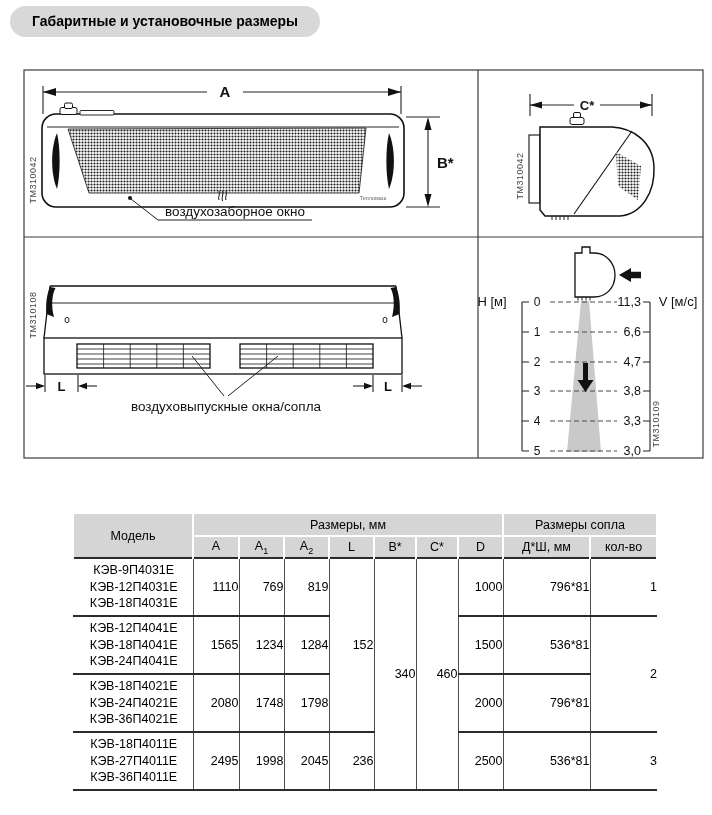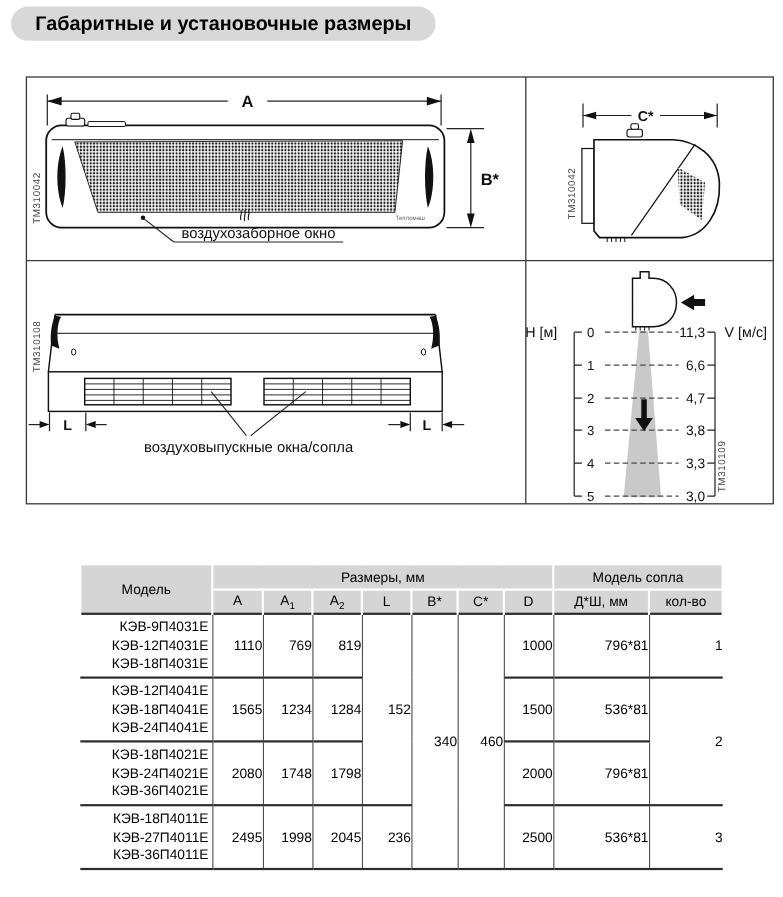--- a/index.html
+++ b/index.html
@@ -1,20 +1,20 @@
 <!DOCTYPE html>
 <html><head>
 <meta charset="utf-8">
 <style>
   html,body{margin:0;padding:0;background:#fff;}
   .page{position:relative;width:712px;height:815px;background:#fff;overflow:hidden;
         font-family:"Liberation Sans",sans-serif;color:#111;}
   .title-pill{position:absolute;left:10px;top:6px;height:31px;line-height:31px;
         background:#d8d8d8;border-radius:16px;padding:0 22px;
-        font-size:18px;font-weight:bold;color:#000;white-space:nowrap;}
+        font-size:14px;font-weight:bold;color:#000;white-space:nowrap;}
   svg.figure{position:absolute;left:0;top:0;}
   svg text{font-family:"Liberation Sans",sans-serif;fill:#111;}
   .dim-label{font-weight:bold;font-size:15px;}
   .dim-label-sm{font-weight:bold;font-size:13px;}
   .tm-code{font-size:9px;fill:#444;letter-spacing:.5px;}
   .callout{font-size:13.5px;}
   .axis-label{font-size:13px;}
   .tick-label{font-size:12px;}
   .v-value{font-size:12.5px;}
   .brand-text{font-size:5.5px;fill:#666;}
@@ -23,21 +23,21 @@
         table-layout:fixed;width:584px;font-size:12.5px;border-bottom:2px solid #2b2b2b;}
   .spec-table th{background:#d5d5d5;border:2px solid #fff;border-bottom:none;
         font-weight:normal;padding:0;font-size:12.5px;color:#000;}
   .spec-table thead tr:nth-child(1) th{height:21px;}
   .spec-table thead tr:nth-child(2) th{height:20px;}
   .spec-table sub{font-size:9px;}
   .spec-table td{border-left:1px solid #4d4d4d;border-top:2px solid #2b2b2b;
         height:52px;text-align:right;vertical-align:middle;padding:0;color:#000;}
   .spec-table td:first-child{border-left:none;}
   .spec-table tbody tr:last-child td{border-bottom:2px solid #2b2b2b;margin-left:20px;}
-  .spec-table td.model{ text-align:right;padding:2px 3px 2px 5px;line-height:16.5px;}
+  .spec-table td.model{ text-align:center;padding:2px 3px 2px 5px;line-height:16.5px;}
   .footnotes{position:absolute;left:62px;top:768px;font-size:12.5px;line-height:17px;color:#000;}
 </style>
 </head>
 <body>
 
 <div class="page">
 
   <div class="title-pill">
     <span>Габаритные и установочные размеры</span>
   </div>
@@ -246,21 +246,21 @@
         <col style="width:42px">
       <col style="width:42px">
         <col style="width:45px">
         <col style="width:87px">
         <col style="width:67px">
     </colgroup>
     <thead>
       <tr>
         <th rowspan="2">Модель</th>
         <th colspan="7">Размеры, мм</th>
-        <th colspan="2">Модель сопла</th>
+        <th colspan="2">Размеры сопла</th>
       </tr>
       <tr>
         <th><span>A</span><sub></sub></th>
         <th><span>A</span><sub>1</sub></th>
         <th><span>A</span><sub>2</sub></th>
         <th><span>L</span></th>
         <th><span>B*</span></th>
         <th><span>C*</span></th>
         <th><span>D</span></th>
         <th>Д*Ш, мм</th>

